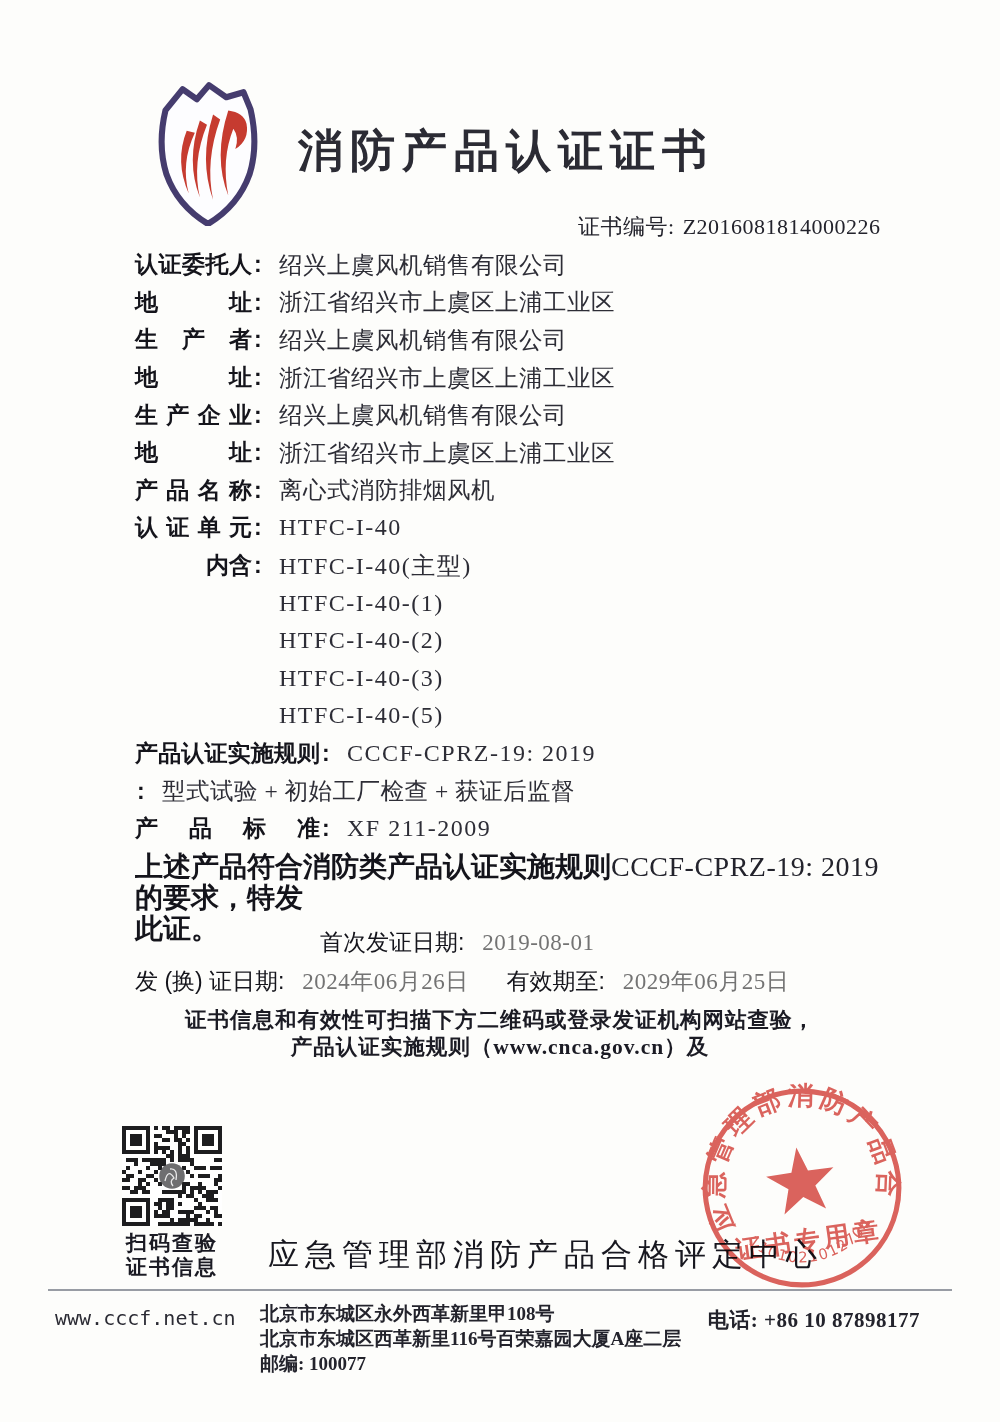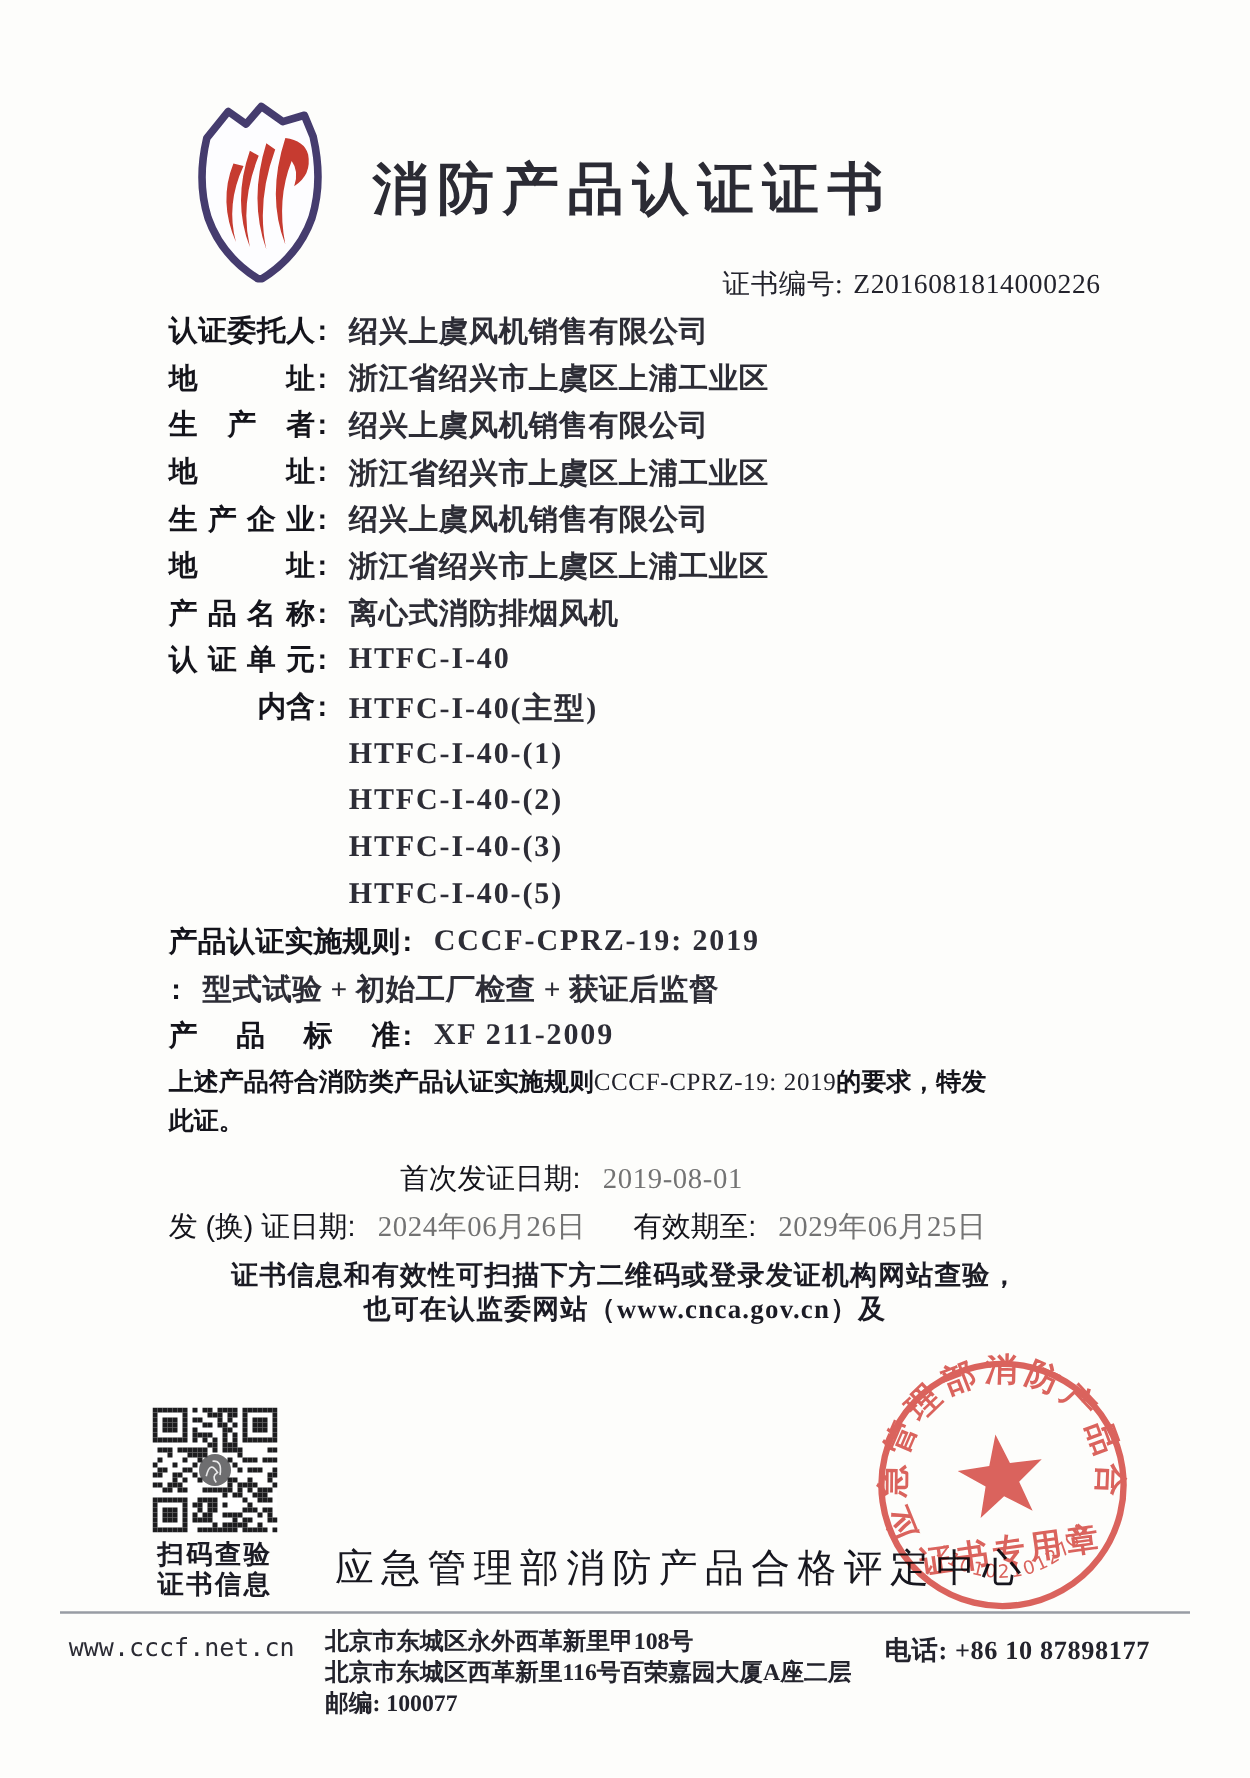--- a/index.html
+++ b/index.html
@@ -38,29 +38,28 @@
   .flabel.wide{width:185px;}
   .flabel.rightlab{text-align:right;text-align-last:right;}
   .fcolon{
     font-family:"Liberation Sans",sans-serif;font-weight:700;
     font-size:23px;color:#14141b;width:10px;margin-left:2px;
   }
   .fcolon.ghost{visibility:hidden;}
   .fvalue{
     margin-left:15px;font-size:23.5px;letter-spacing:.5px;color:#2d2d36;
     white-space:nowrap;
-    font-weight:bold;
   }
   .fvalue.latin{letter-spacing:1.5px;font-size:24px;}
 
   
   .statement{
     left:135px;top:851px;width:748px;
     font-family:"Liberation Sans",sans-serif;font-weight:700;
-    font-size:20px;line-height:31px;color:#14141b;
+    font-size:28px;line-height:31px;color:#14141b;
   }
   .statement .code{
     font-family:"Liberation Serif",serif;font-weight:400;
     letter-spacing:.5px;color:#23232c;
   }
 
   
   .first-issue{left:320px;top:927px;font-size:23px;}
   .reissue{left:135px;top:966px;font-size:23px;}
   .dlabel{font-family:"Liberation Sans",sans-serif;font-weight:400;color:#14141b;}
@@ -219,21 +218,21 @@
 
 <div class="abs reissue">
   <span class="dlabel">发 (换) 证日期:</span>
   <span class="dvalue">2024年06月26日</span>
   <span class="dlabel gap">有效期至:</span>
   <span class="dvalue">2029年06月25日</span>
 </div>
 
 <div class="abs verify">
   <div>证书信息和有效性可扫描下方二维码或登录发证机构网站查验，</div>
-  <div>也可在认监委网站（www.cnca.gov.cn）及</div>
+  <div>产品认证实施规则（www.cnca.gov.cn）及</div>
 </div>
 
 <div class="abs qr" id="qr-box"><svg width="100" height="100" viewBox="0 0 100 100">
       <rect width="100%" height="100%" fill="#fff"></rect>
       <rect x="0" y="0" width="4" height="4" fill="#1d1d1f"></rect>
       <rect x="4" y="0" width="4" height="4" fill="#1d1d1f"></rect>
       <rect x="8" y="0" width="4" height="4" fill="#1d1d1f"></rect>
       <rect x="12" y="0" width="4" height="4" fill="#1d1d1f"></rect>
       <rect x="16" y="0" width="4" height="4" fill="#1d1d1f"></rect>
       <rect x="20" y="0" width="4" height="4" fill="#1d1d1f"></rect>

